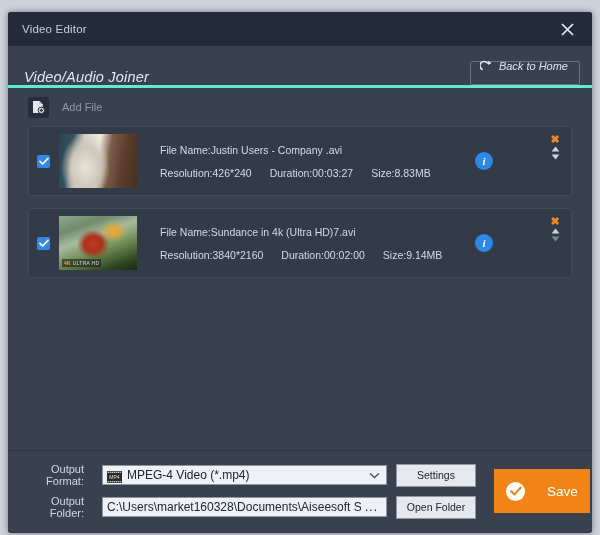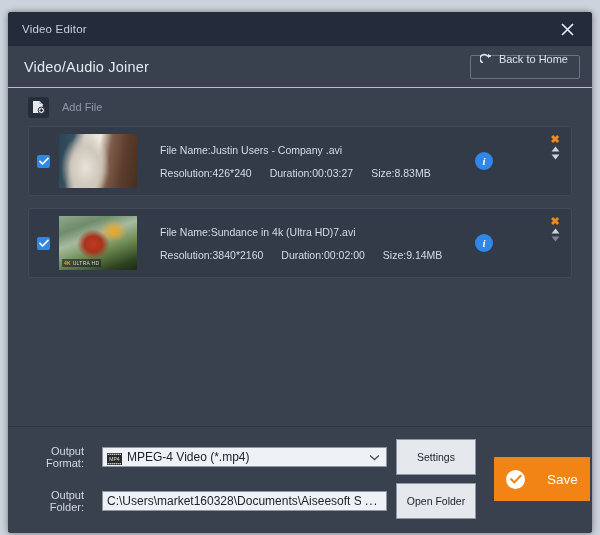--- a/index.html
+++ b/index.html
@@ -36,24 +36,25 @@
     width: 26px; height: 26px;
     display: flex; align-items: center; justify-content: center;
     color: #e8ecf2;
     cursor: pointer;
   }
   .close-btn svg { display: block; }
   
   .header {
     height: 42px;
     background: #39414f;
-    border-bottom: 1px solid #5eead4;
-    display: flex; align-items: center;
+    border-bottom: 3px solid #5eead4;
+    display: flex; align-items: flex-end;
     padding: 0 12px 0 16px;
     flex: none;
+    font-style: italic;
   }
   .page-title {
     color: #e3e8ef; font-size: 14.5px;
     letter-spacing: .2px;
   }
   .header-spacer { flex: 1; }
   .back-home-btn {
     height: 24px;
     border: 1px solid #6a7487;
     border-radius: 2px;
@@ -228,21 +229,21 @@
   .dots-btn {
     flex: none;
     color: #20242c; font-size: 12px;
     letter-spacing: 1px;
     line-height: 10px;
     padding: 0 4px;
     cursor: pointer;
   }
   .side-btn {
     margin-left: 9px;
-    width: 80px; height: 36px;
+    width: 80px; height: 23px;
     background: #e5e9ee;
     border: 1px solid #8e96a4;
     color: #20242c; font-size: 10.5px;
     display: flex; align-items: center; justify-content: center;
     cursor: pointer;
     flex: none;
   }
   .save-btn {
     margin-left: 18px;
     width: 96px; height: 44px;

